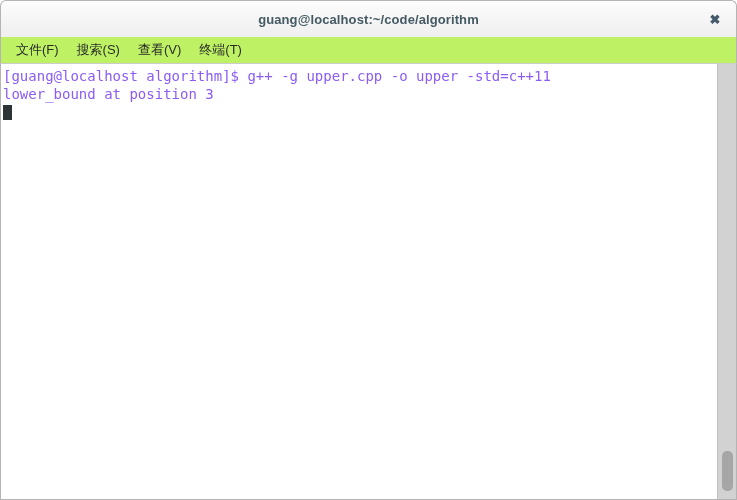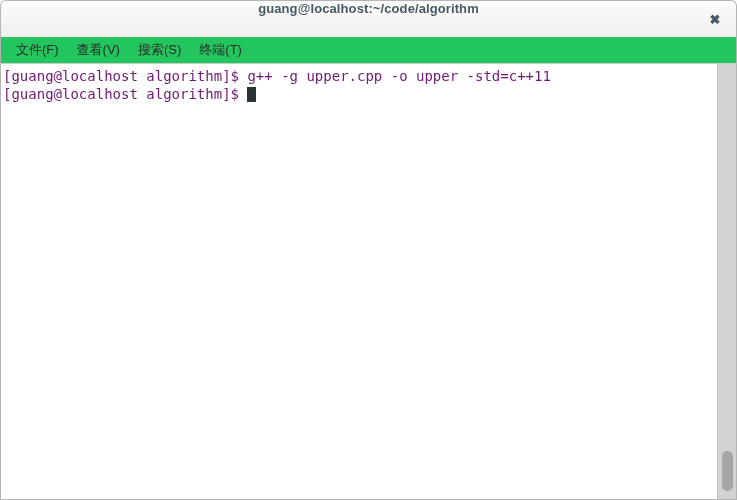--- a/index.html
+++ b/index.html
@@ -26,20 +26,21 @@
   #titlebar {
     position: relative;
     height: 37px;
     flex: 0 0 37px;
     box-sizing: border-box;
     background: linear-gradient(to bottom, #fdfdfd 0%, #f6f6f6 45%, #efefef 100%);
     border: 1px solid #b4b4b4;
     border-bottom: none;
     border-radius: 6px 6px 0 0;
     display: flex;
+    align-items: center;
     justify-content: center;
   }
 
   #title-text {
     font-size: 13px;
     font-weight: bold;
     color: #455a64;
     letter-spacing: 0.1px;
     white-space: nowrap;
     user-select: none;
@@ -60,21 +61,21 @@
     font-weight: bold;
     cursor: pointer;
     line-height: 1;
   }
 
   
   #menubar {
     height: 27px;
     flex: 0 0 27px;
     box-sizing: border-box;
-    background: #22c55e;
+    background: #bef264;
     border-left: 1px solid #b4b4b4;
     border-right: 1px solid #b4b4b4;
     border-bottom: 1px solid #cccccc;
     display: flex;
     align-items: center;
     padding-left: 7px;
   }
 
   .menu-item {
     font-size: 13px;
@@ -106,21 +107,21 @@
     padding: 3px 0 0 2px;
     background: #ffffff;
     overflow: hidden;
   }
 
   .term-line {
     font-family: "DejaVu Sans Mono", "Liberation Mono", monospace;
     font-size: 14px;
     line-height: 18px;
     height: 18px;
-    color: #701a75;
+    color: #8b5cf6;
     white-space: pre;
     letter-spacing: 0px;
   }
 
   .cursor-block {
     display: inline-block;
     width: 9px;
     height: 15px;
     background: #2d3436;
     vertical-align: -3px;
@@ -151,30 +152,31 @@
 
 <div id="window">
 
   <div id="titlebar">
     <span id="title-text">guang@localhost:~/code/algorithm</span>
     <span id="close-button">✖</span>
   </div>
 
   <div id="menubar">
     <div class="menu-item">文件(F)</div>
+    <div class="menu-item">搜索(S)</div>
     <div class="menu-item">查看(V)</div>
-    <div class="menu-item">搜索(S)</div>
     <div class="menu-item">终端(T)</div>
   </div>
 
   <div id="terminal-area">
 
     <div id="terminal-screen">
       <div class="term-line">[guang@localhost algorithm]$ g++ -g upper.cpp -o upper -std=c++11</div>
-      <div class="term-line"><span>[guang@localhost algorithm]$ </span><span class="cursor-block"></span></div>
+      <div class="term-line">lower_bound at position 3</div>
+      <div class="term-line"><span class="cursor-block"></span></div>
     </div>
 
     <div id="scrollbar">
       <div id="scrollbar-thumb"></div>
     </div>
 
   </div>
 
 </div>
 

